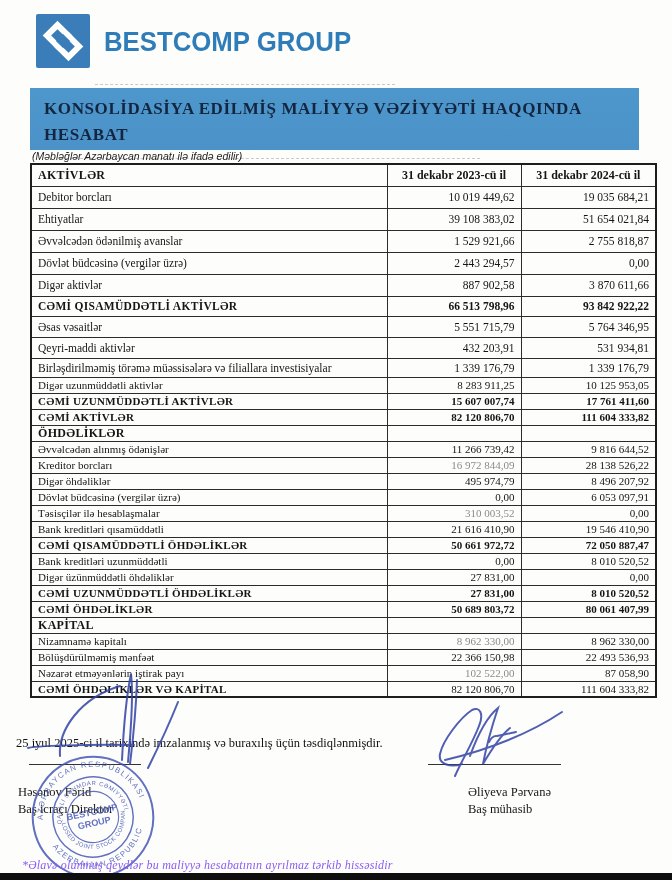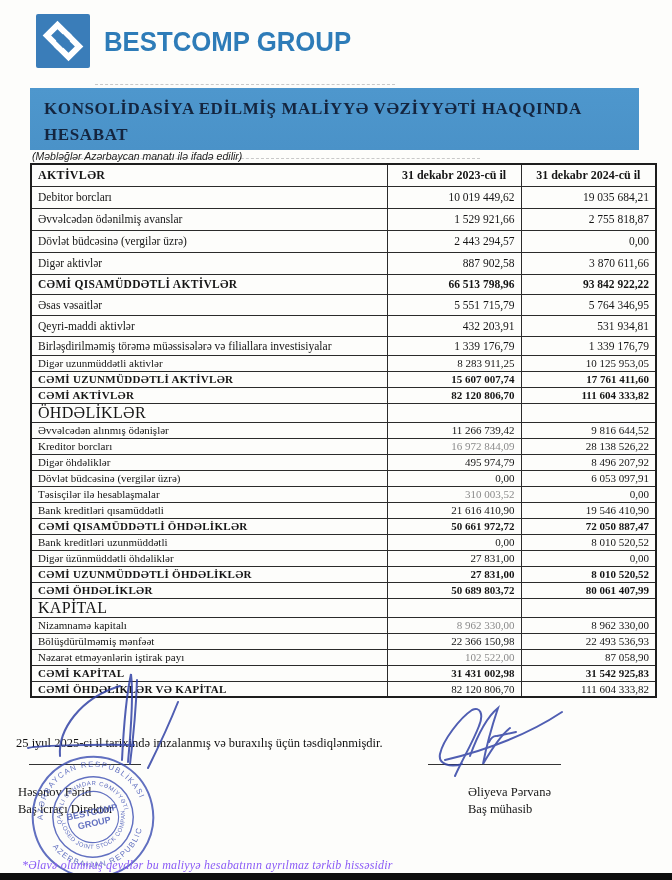--- a/index.html
+++ b/index.html
@@ -22,21 +22,21 @@
   th.lblh{text-align:left;font-size:12.5px;letter-spacing:.3px;}
   th.numh{text-align:center;font-size:11.5px;}
   tr.hdr{height:22px;}
   td.lbl{text-align:left;font-size:11.5px;}
   td.num{text-align:right;font-size:11.5px;padding-right:8px;}
   tr.h22{height:22px;} tr.h21{height:21px;} tr.h20{height:20px;} tr.h19{height:19px;} tr.h16{height:16px;}
   tr.h16 td{font-size:11px;}
   tr.total td{font-weight:bold;}
   tr.total td.lbl{letter-spacing:.3px;}
   tr.vals-normal td.num{font-weight:normal;}
-  tr.section td.lbl{font-weight:normal;font-size:16px;letter-spacing:.3px;}
+  tr.section td.lbl{font-weight:bold;font-size:12px;letter-spacing:.3px;}
   td.muted{color:#8b8b8b;}
 
   
   .approval{position:absolute;left:16px;top:736px;font-size:12.5px;color:#111;width:520px;}
   .sig-line{position:absolute;border-top:1.5px solid #333;}
   .sig-line.left{left:29px;top:764px;width:112px;}
   .sig-line.right{left:428px;top:764px;width:133px;}
   .sig-name{position:absolute;font-size:12.5px;color:#161616;line-height:1.35;}
   .sig-name.left{left:18px;top:784px;}
   .sig-name.right{left:468px;top:784px;}
@@ -82,20 +82,25 @@
         <th class="numh">31 dekabr 2024-cü il</th>
       </tr>
     </thead>
     <tbody id="tbody">
         <tr class="item h22">
           <td class="lbl">Debitor borcları</td>
           <td class="num">10 019 449,62</td>
           <td class="num">19 035 684,21</td>
         </tr>
         <tr class="item h22">
+          <td class="lbl">Ehtiyatlar</td>
+          <td class="num">39 108 383,02</td>
+          <td class="num">51 654 021,84</td>
+        </tr>
+        <tr class="item h22">
           <td class="lbl">Əvvəlcədən ödənilmiş avanslar</td>
           <td class="num">1 529 921,66</td>
           <td class="num">2 755 818,87</td>
         </tr>
         <tr class="item h22">
           <td class="lbl">Dövlət büdcəsinə (vergilər üzrə)</td>
           <td class="num">2 443 294,57</td>
           <td class="num">0,00</td>
         </tr>
         <tr class="item h22">
@@ -210,25 +215,20 @@
         </tr>
         <tr class="item h16">
           <td class="lbl">Bölüşdürülməmiş mənfəət</td>
           <td class="num">22 366 150,98</td>
           <td class="num">22 493 536,93</td>
         </tr>
         <tr class="item h16">
           <td class="lbl">Nəzarət etməyənlərin iştirak payı</td>
           <td class="num muted">102 522,00</td>
           <td class="num">87 058,90</td>
-        </tr>
-        <tr class="total h16">
-          <td class="lbl">CƏMİ KAPİTAL</td>
-          <td class="num">31 431 002,98</td>
-          <td class="num">31 542 925,83</td>
         </tr>
         <tr class="total h16 vals-normal">
           <td class="lbl">CƏMİ ÖHDƏLİKLƏR VƏ KAPİTAL</td>
           <td class="num">82 120 806,70</td>
           <td class="num">111 604 333,82</td>
         </tr>
       </tbody>
   </table>
 
   <div class="approval">25 iyul 2025-ci il tarixində imzalanmış və buraxılış üçün təsdiqlənmişdir.</div>

